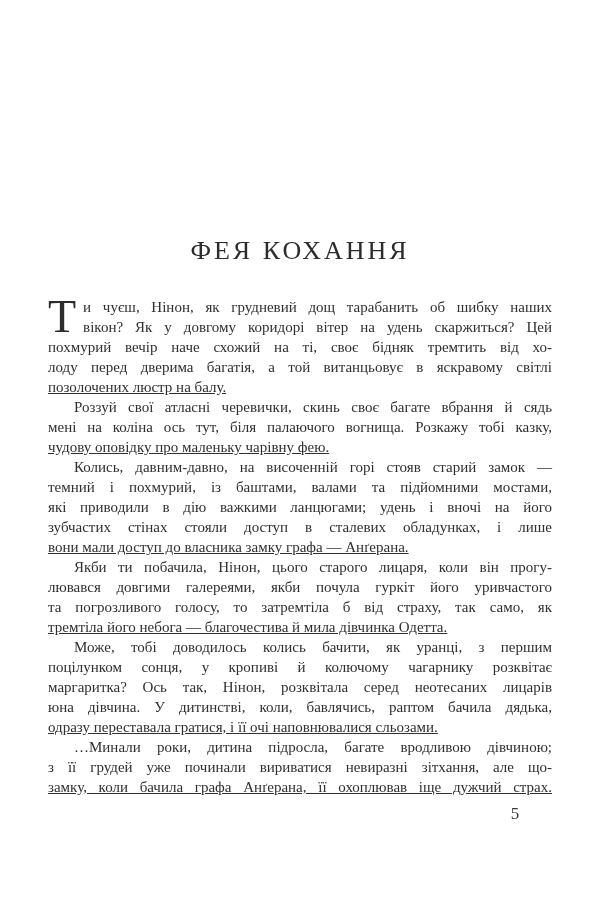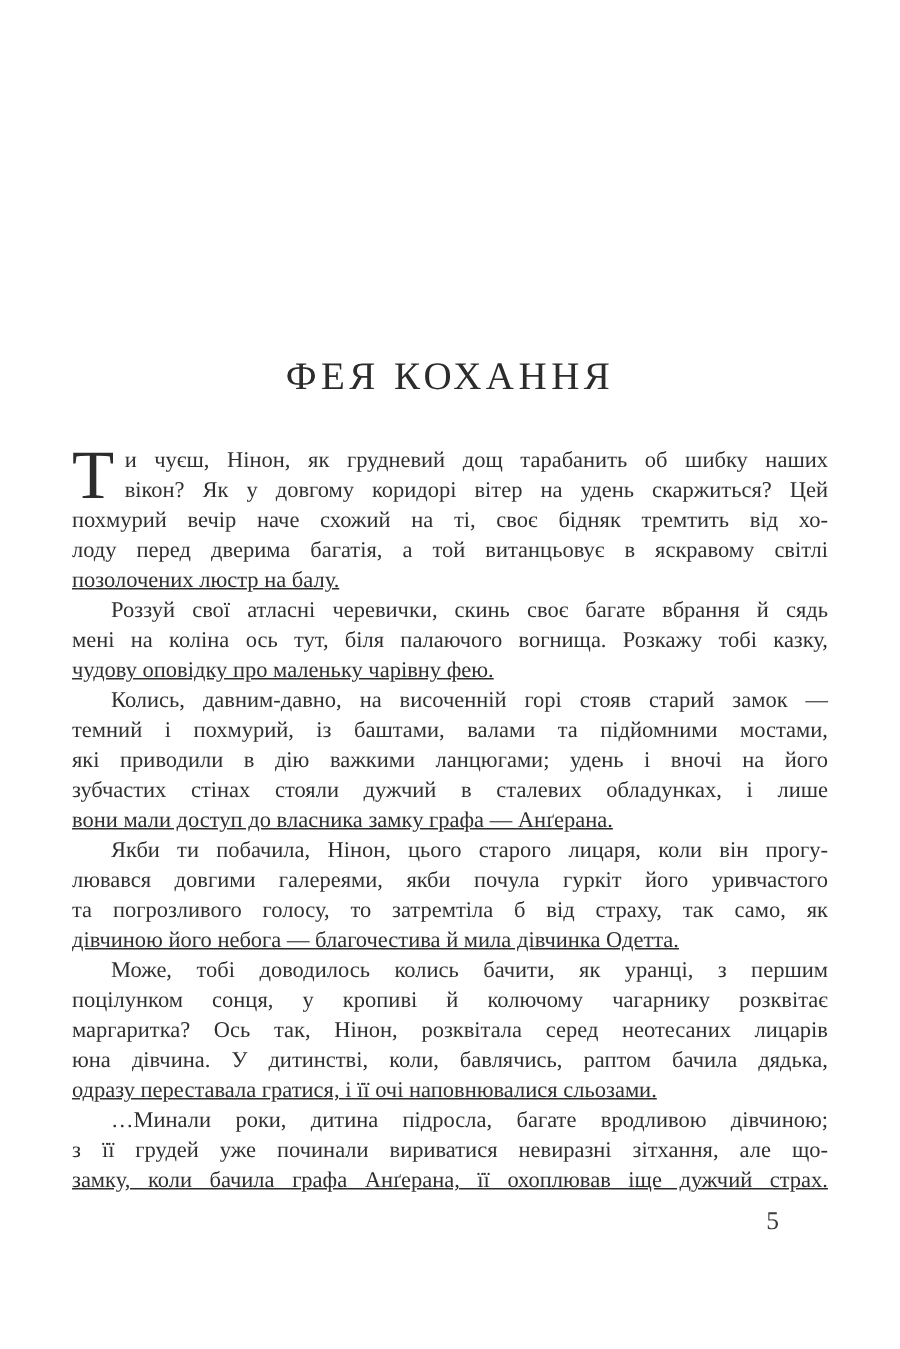--- a/index.html
+++ b/index.html
@@ -81,28 +81,28 @@
       </div>
       <div class="para indented">
         <div class="line firstline">Роззуй свої атласні черевички, скинь своє багате вбрання й сядь</div>
         <div class="line">мені на коліна ось тут, біля палаючого вогнища. Розкажу тобі казку,</div>
         <div class="line lastline">чудову оповідку про маленьку чарівну фею.</div>
       </div>
       <div class="para indented">
         <div class="line firstline">Колись, давним-давно, на височенній горі стояв старий замок —</div>
         <div class="line">темний і похмурий, із баштами, валами та підйомними мостами,</div>
         <div class="line">які приводили в дію важкими ланцюгами; удень і вночі на його</div>
-        <div class="line">зубчастих стінах стояли дужчий в сталевих обладунках, і лише</div>
+        <div class="line">зубчастих стінах стояли доступ в сталевих обладунках, і лише</div>
         <div class="line lastline">вони мали доступ до власника замку графа — Анґерана.</div>
       </div>
       <div class="para indented">
         <div class="line firstline">Якби ти побачила, Нінон, цього старого лицаря, коли він прогу-</div>
         <div class="line">лювався довгими галереями, якби почула гуркіт його уривчастого</div>
         <div class="line">та погрозливого голосу, то затремтіла б від страху, так само, як</div>
-        <div class="line lastline">дівчиною його небога — благочестива й мила дівчинка Одетта.</div>
+        <div class="line lastline">тремтіла його небога — благочестива й мила дівчинка Одетта.</div>
       </div>
       <div class="para indented">
         <div class="line firstline">Може, тобі доводилось колись бачити, як уранці, з першим</div>
         <div class="line">поцілунком сонця, у кропиві й колючому чагарнику розквітає</div>
         <div class="line">маргаритка? Ось так, Нінон, розквітала серед неотесаних лицарів</div>
         <div class="line">юна дівчина. У дитинстві, коли, бавлячись, раптом бачила дядька,</div>
         <div class="line lastline">одразу переставала гратися, і її очі наповнювалися сльозами.</div>
       </div>
       <div class="para indented">
         <div class="line firstline">…Минали роки, дитина підросла, багате вродливою дівчиною;</div>

